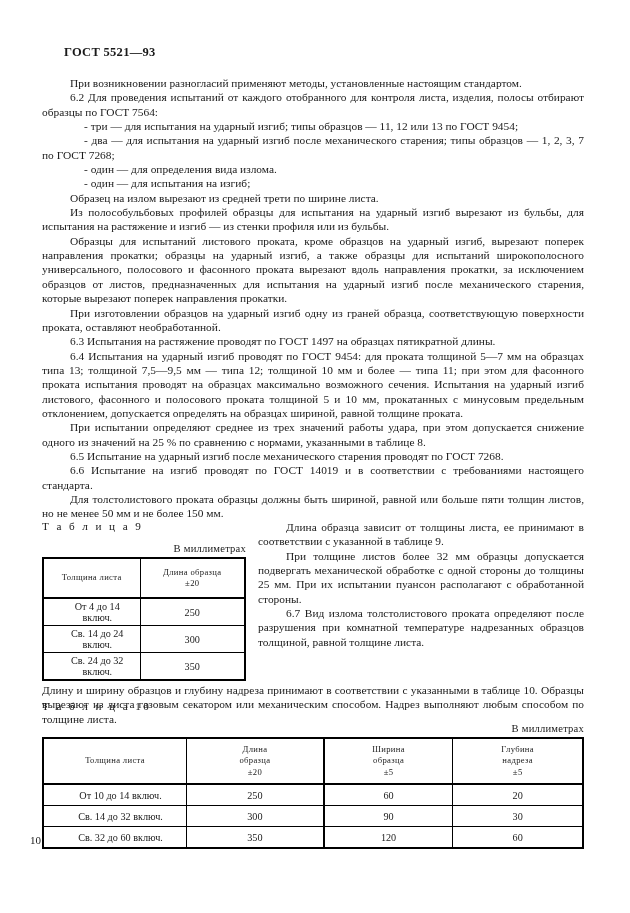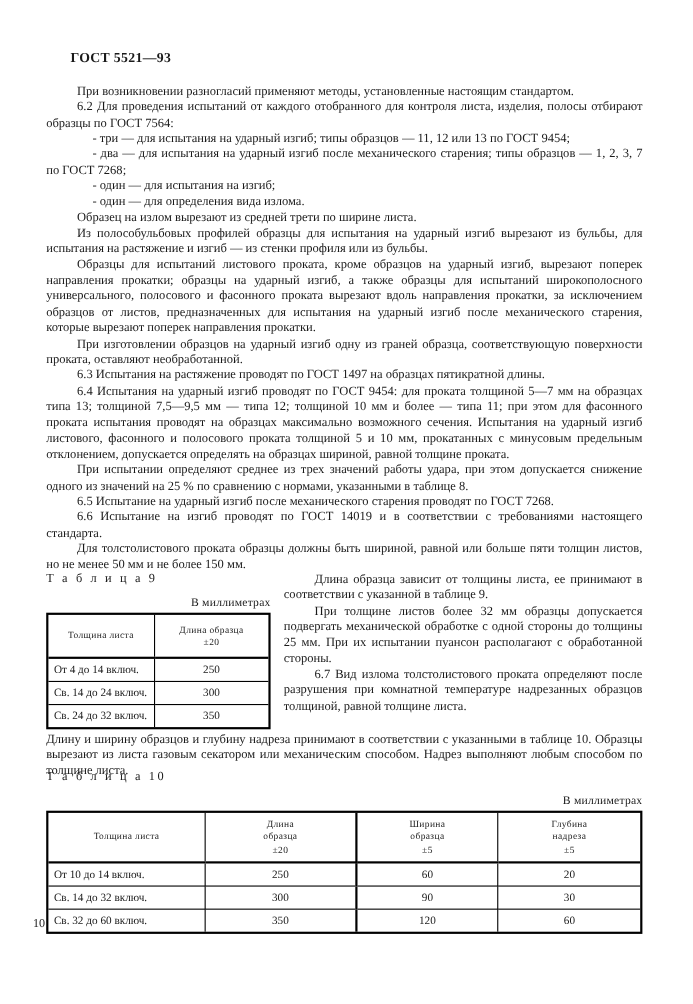--- a/index.html
+++ b/index.html
@@ -90,22 +90,22 @@
     border-bottom: 2.6px solid #000;
   }
   table.gost {
     border: 2.6px solid #000;
   }
   table.gost tbody td {
     height: 16px;
     font-size: 10.2px;
   }
   table.gost tbody td.lbl {
-    text-align: left;
-    padding-left: 5px;
+    text-align: center;
+    padding-left: 15px;
   }
   table.gost tbody td.num {
     text-align: center;
   }
   
   .tbl-frame {
     border: 2.6px solid #000;
   }
   .tbl-frame table.gost {
     border: 0;
@@ -155,22 +155,22 @@
 
 <div class="page">
 
   <div class="doc-header">ГОСТ 5521—93</div>
 
   <div class="body-col">
     <p class="tx ind">При возникновении разногласий применяют методы, установленные настоящим стандартом.</p>
     <p class="tx ind">6.2  Для проведения испытаний от каждого отобранного для контроля листа, изделия, полосы отбирают образцы по ГОСТ 7564:</p>
     <p class="tx bul">- три — для испытания на ударный изгиб; типы образцов — 11, 12 или 13 по ГОСТ 9454;</p>
     <p class="tx bul">- два — для испытания на ударный изгиб после механического старения; типы образцов — 1, 2, 3, 7 по ГОСТ 7268;</p>
+    <p class="tx bul">- один — для определения вида излома.</p>
     <p class="tx bul">- один — для испытания на изгиб;</p>
-    <p class="tx bul">- один — для определения вида излома.</p>
     <p class="tx ind">Образец на излом вырезают из средней трети по ширине листа.</p>
     <p class="tx ind">Из полособульбовых профилей образцы для испытания на ударный изгиб вырезают из бульбы, для испытания на растяжение и изгиб — из стенки профиля или из бульбы.</p>
     <p class="tx ind">Образцы для испытаний листового проката, кроме образцов на ударный изгиб, вырезают поперек направления прокатки; образцы на ударный изгиб, а также образцы для испытаний широкополосного универсального, полосового и фасонного проката вырезают вдоль направления прокатки, за исключением образцов от листов, предназначенных для испытания на ударный изгиб после механического старения, которые вырезают поперек направления прокатки.</p>
     <p class="tx ind">При изготовлении образцов на ударный изгиб одну из граней образца, соответствующую поверхности проката, оставляют необработанной.</p>
     <p class="tx ind">6.3  Испытания на растяжение проводят по ГОСТ 1497 на образцах пятикратной длины.</p>
     <p class="tx ind">6.4  Испытания на ударный изгиб проводят по ГОСТ 9454: для проката толщиной 5—7 мм на образцах типа 13; толщиной 7,5—9,5 мм — типа 12; толщиной 10 мм и более — типа 11; при этом для фасонного проката испытания проводят на образцах максимально возможного сечения. Испытания на ударный изгиб листового, фасонного и полосового проката толщиной 5 и 10 мм, прокатанных с минусовым предельным отклонением, допускается определять на образцах шириной, равной толщине проката.</p>
     <p class="tx ind">При испытании определяют среднее из трех значений работы удара, при этом допускается снижение одного из значений на 25 % по сравнению с нормами, указанными в таблице 8.</p>
     <p class="tx ind">6.5  Испытание на ударный изгиб после механического старения проводят по ГОСТ 7268.</p>
     <p class="tx ind">6.6  Испытание на изгиб проводят по ГОСТ 14019 и в соответствии с требованиями настоящего стандарта.</p>
     <p class="tx ind">Для толстолистового проката образцы должны быть шириной, равной или больше пяти толщин листов, но не менее 50 мм и не более 150 мм.</p>

